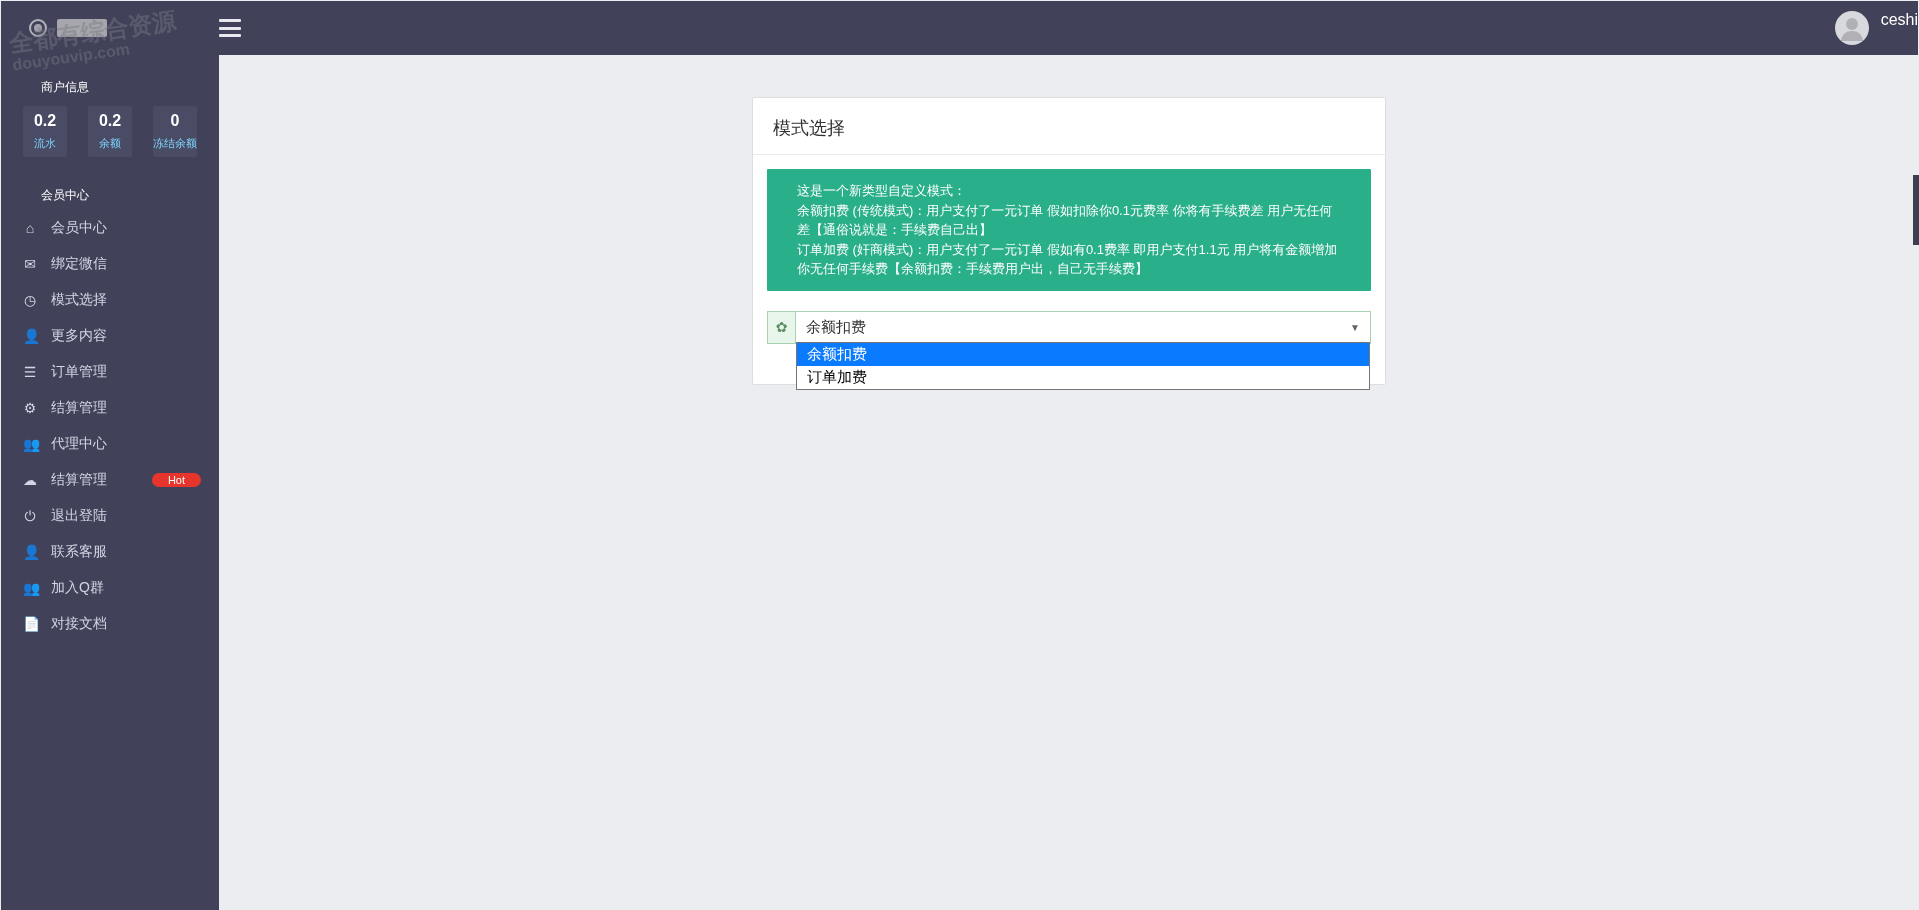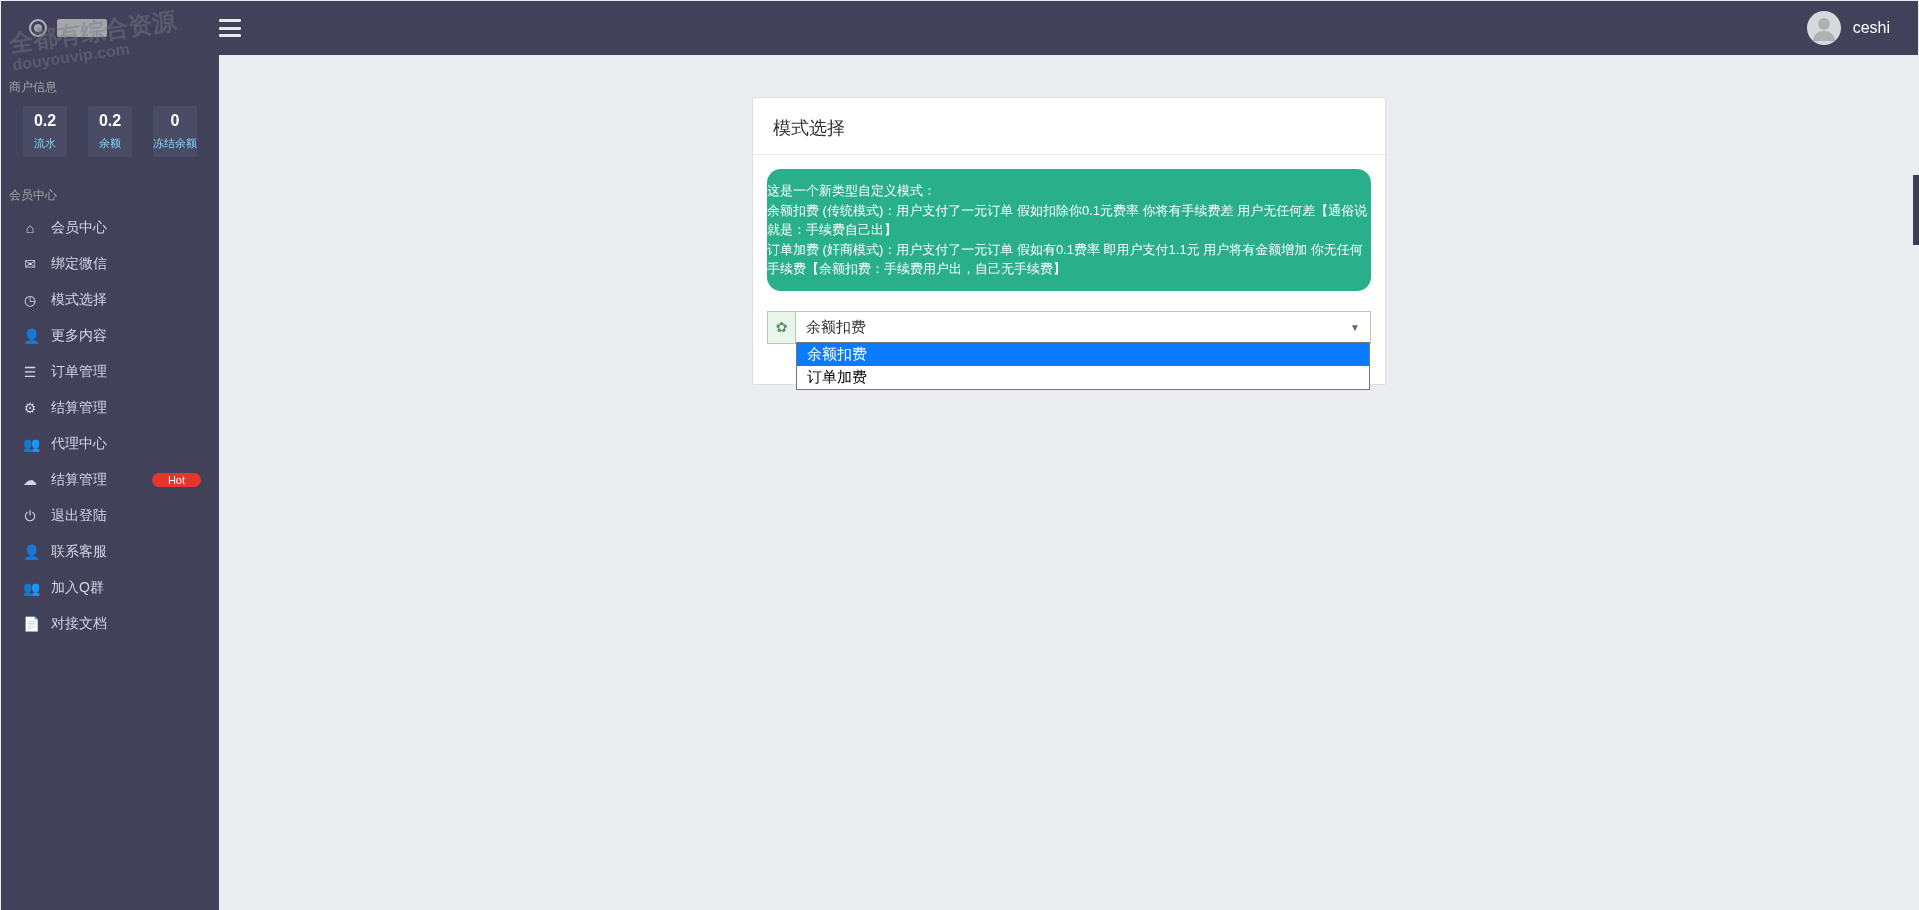--- a/index.html
+++ b/index.html
@@ -43,22 +43,21 @@
     width: 50px; height: 18px; border-radius: 2px;
   }
   .hamburger {
     width: 22px; height: 18px; margin-left: 0;
     display: flex; flex-direction: column; justify-content: space-between;
     cursor: pointer;
   }
   .hamburger span { display: block; height: 3px; background: #e8e9ee; border-radius: 1px; }
   .user-area {
     margin-left: auto;
-    display: flex; align-items: center; gap: 12px;
-    padding-right: 28px;
+    display: flex; align-items: flex-start; gap: 12px;
   }
   .avatar {
     width: 34px; height: 34px; border-radius: 50%; background: #d8d9dd;
     position: relative;
   }
   .avatar::after {
     content: ""; position: absolute; left: 11px; top: 7px;
     width: 12px; height: 12px; border-radius: 50%; background: #b0b0b6;
   }
   .avatar::before {
@@ -70,22 +69,22 @@
   .sidebar {
     position: absolute;
     top: 55px; left: 1px; bottom: 0;
     width: 218px;
     background: #41425a;
     color: #b6b8c9;
     padding-top: 14px;
   }
   .section-title {
     font-size: 12px;
-    color: #a3a3a3;
-    padding: 10px 8px 6px;
+    color: #ffffff;
+    padding: 10px 40px 6px;
   }
   .stat-row {
     display: flex;
     gap: 21px;
     padding: 4px 22px 6px;
   }
   .stat-box {
     flex: 1;
     background: #4a4b64;
     border-radius: 2px;
@@ -127,22 +126,22 @@
   .card-header {
     padding: 18px 20px 14px;
     font-size: 18px;
     color: #333;
     border-bottom: 1px solid #eaeaea;
   }
   .card-body { padding: 14px; }
   .alert {
     background: #29af8a;
     color: #fff;
-    border-radius: 14px;
-    padding: 12px 0;
+    border-radius: 1px;
+    padding: 12px 30px;
     font-size: 13px;
     line-height: 1.5;
     margin-bottom: 20px;
   }
   .select-wrap {
     display: flex;
     border: 1px solid #aad1af;
     position: relative;
   }
   .select-icon {

